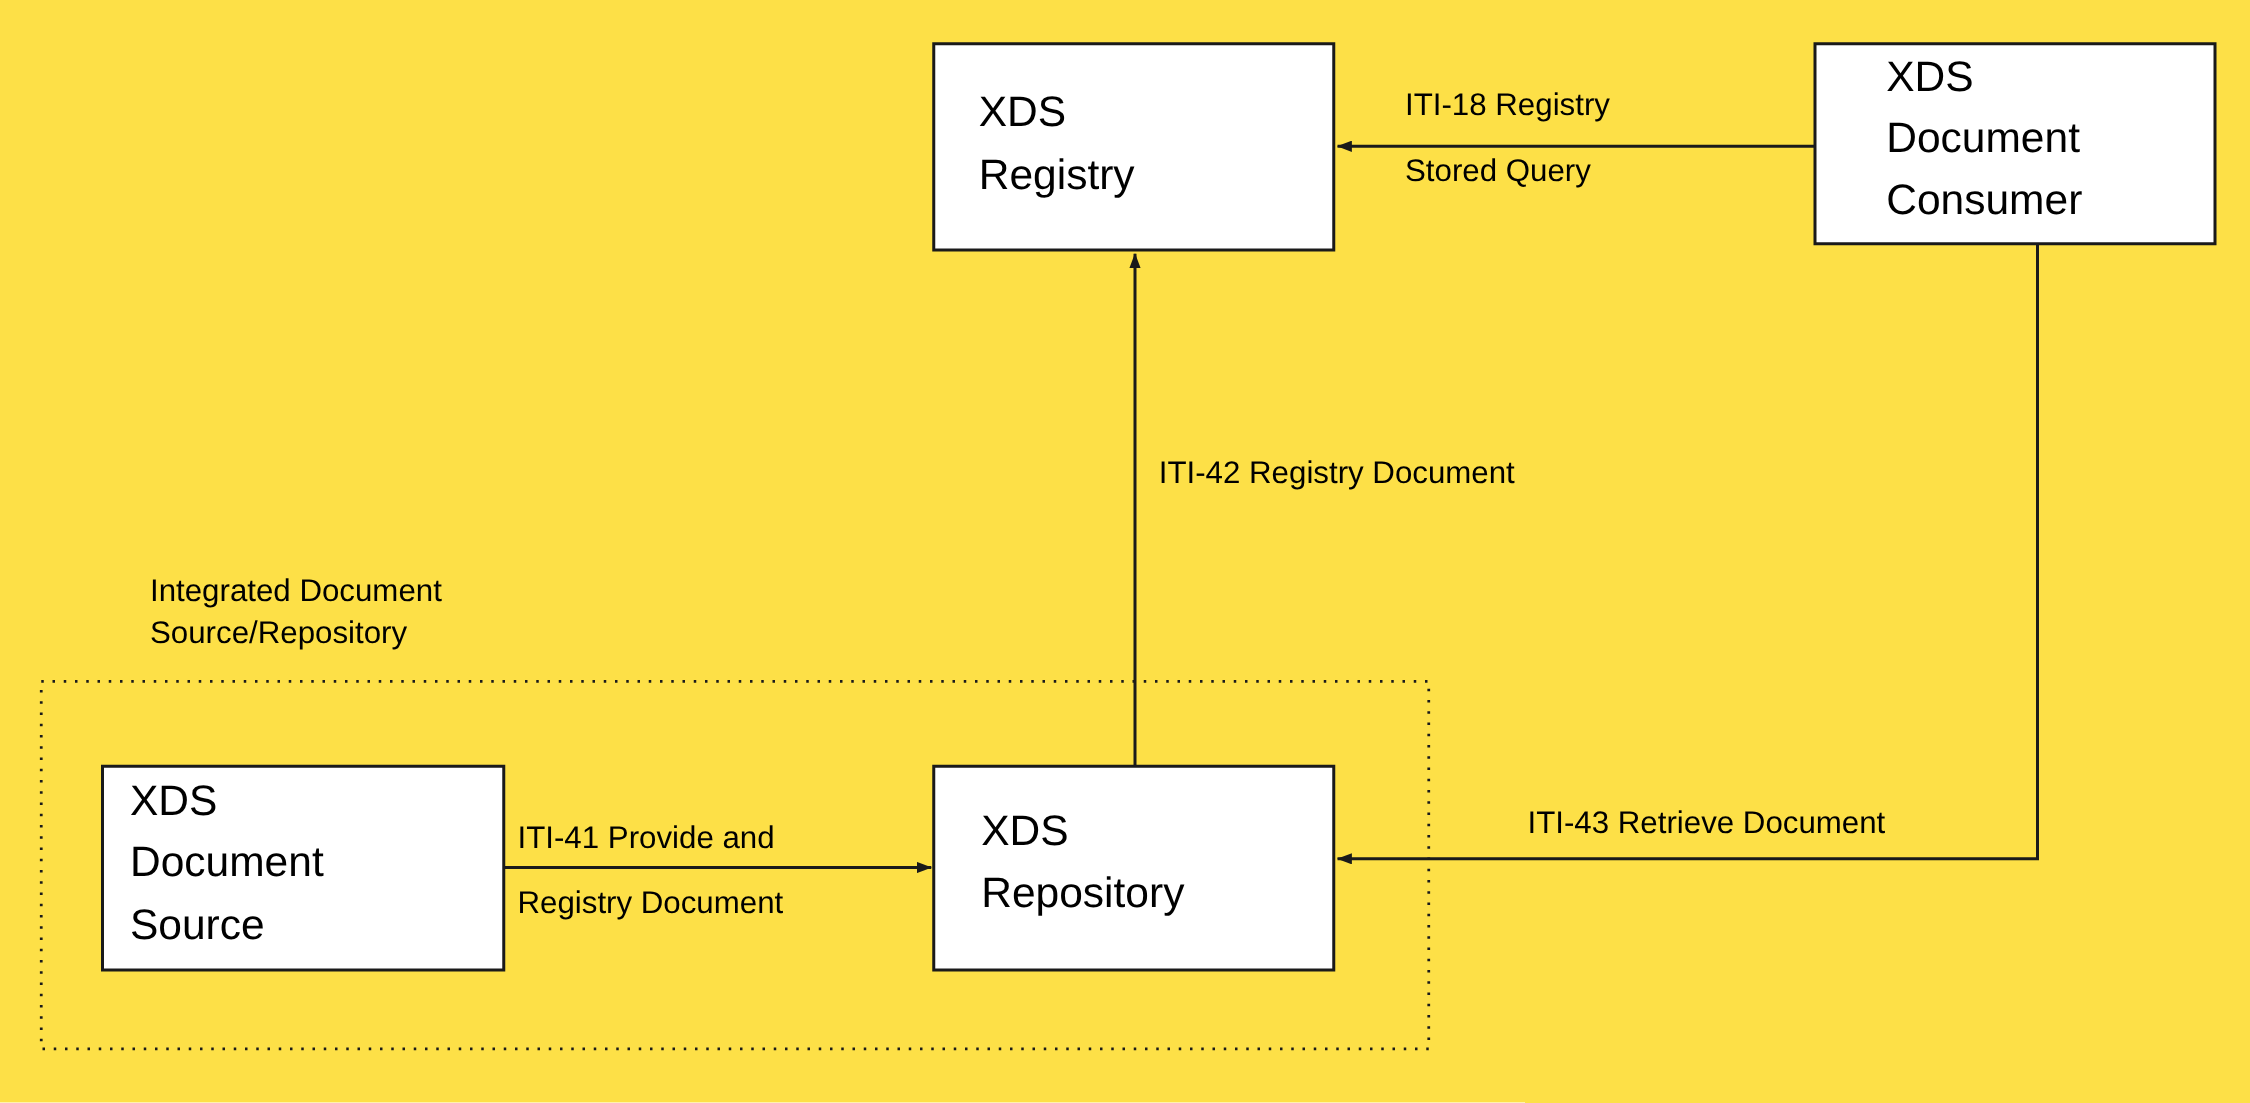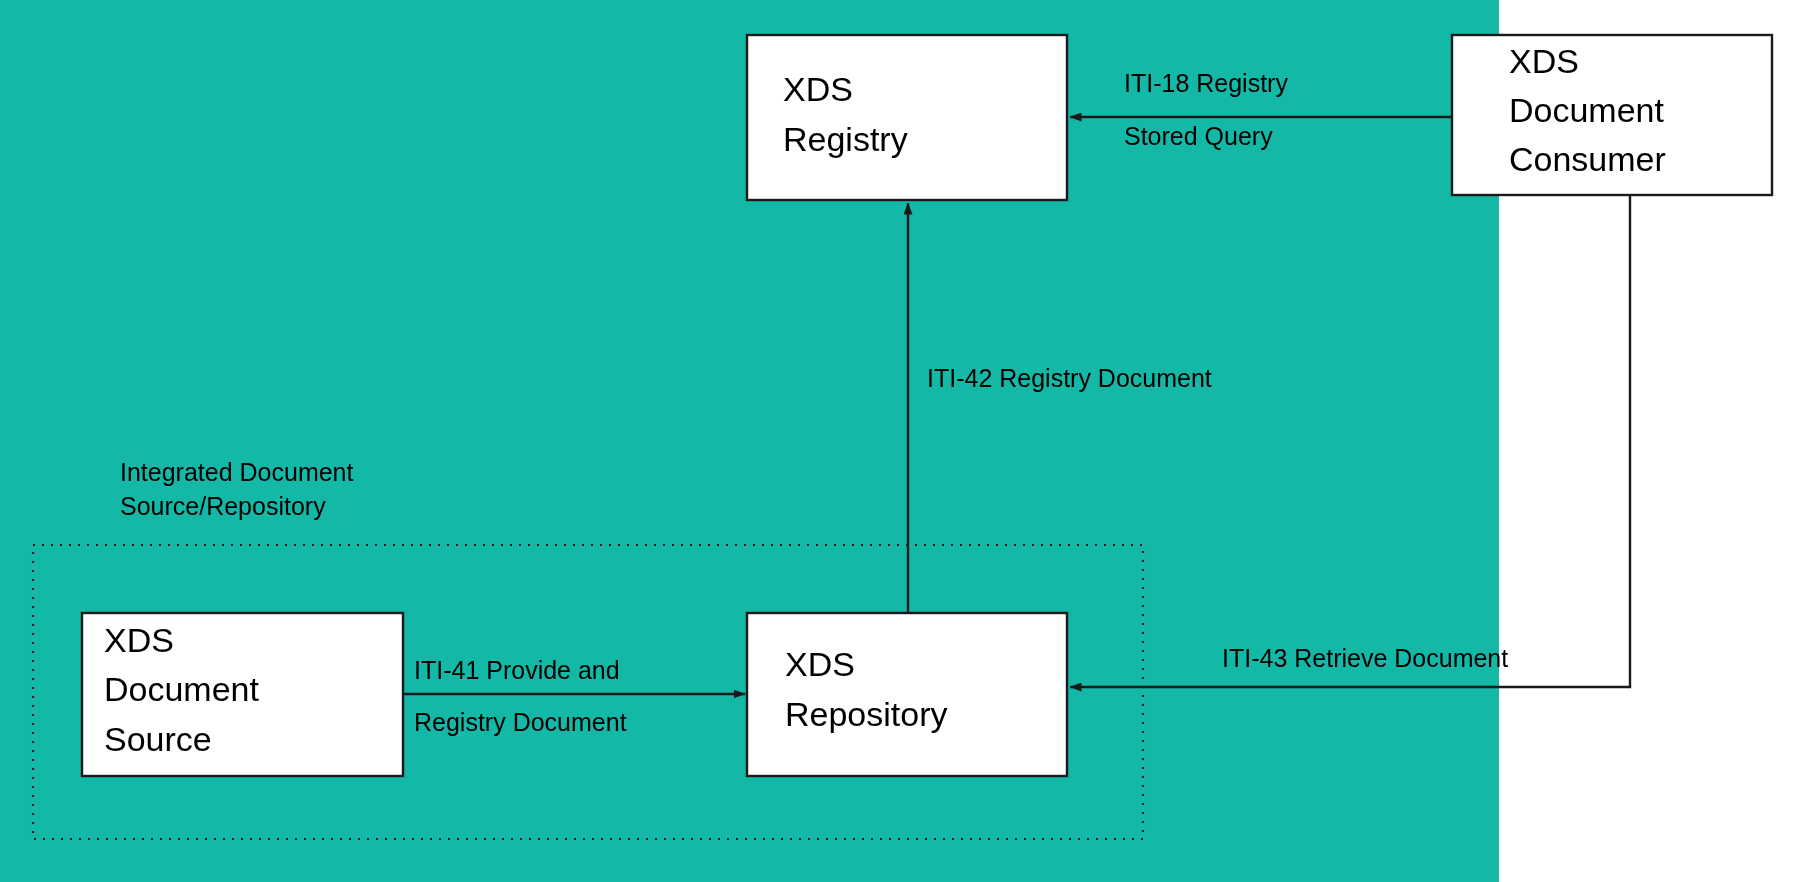--- a/index.html
+++ b/index.html
@@ -8,24 +8,23 @@
     background: #ffffff;
   }
   body {
     width: 1800px;
     height: 882px;
     font-family: "Liberation Sans", sans-serif;
     overflow: hidden;
   }
   #diagram-root {
     position: relative;
-    width: 1468px;
+    width: 1800px;
     height: 882px;
-    background: #14b8a6;
-    padding-left: 31px;
+    background: #fde047;
   }
   svg.diagram-canvas {
     position: absolute;
     top: 0;
     left: 0;
     width: 1800px;
     height: 882px;
   }
   .node-box {
     fill: #ffffff;

